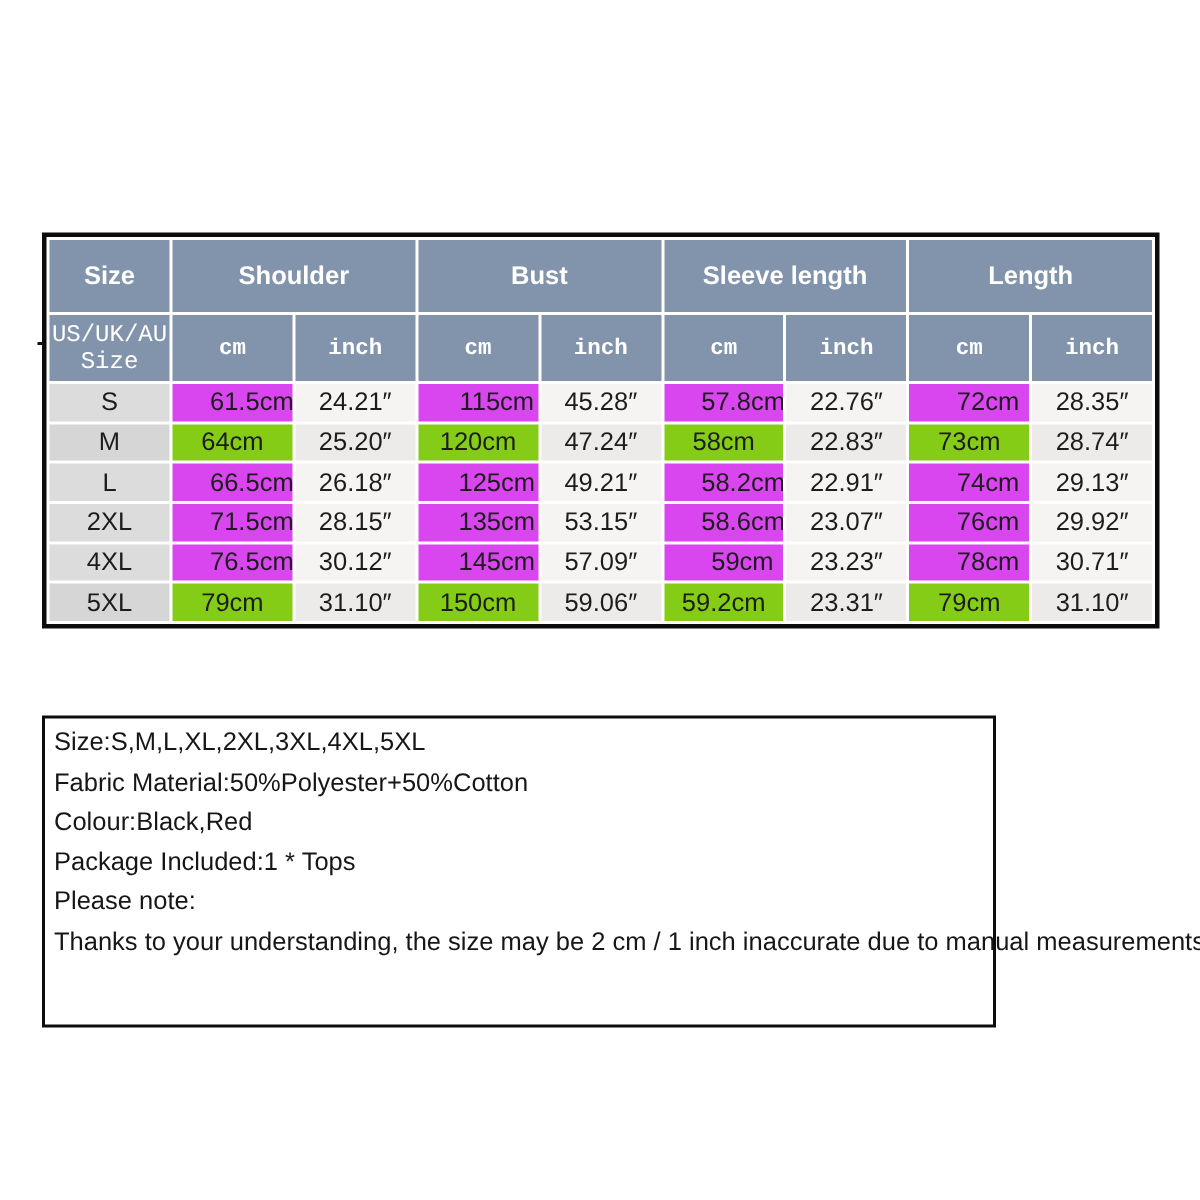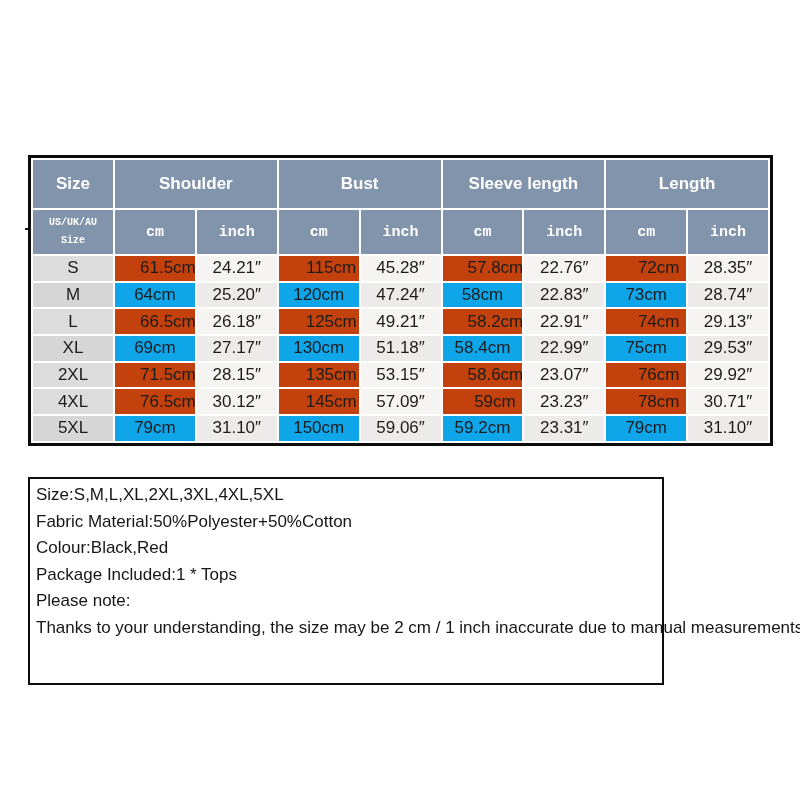--- a/index.html
+++ b/index.html
@@ -21,29 +21,29 @@
   
   .size-table-wrap { position: absolute; left: 28px; top: 155px; width: 745px; }
   table.size-table { width: 745px; table-layout: fixed; border-collapse: separate; border-spacing: 2px;
                      background: #ffffff; border: 3px solid #0c0c0c; }
   table.size-table th, table.size-table td { text-align: center; vertical-align: middle; overflow: hidden; }
 
   th.group { background: #8294ac; color: #ffffff; font-weight: bold; font-size: 17px; height: 48px;
              font-family: "Liberation Sans", sans-serif; }
   th.unit { background: #8294ac; color: #ffffff; font-weight: bold; font-size: 15px; height: 44px;
             font-family: "Liberation Mono", monospace; margin-left: 44px; }
-  th.size-head { background: #8294ac; color: #ffffff; font-weight: bold; font-size: 10px;
+  th.size-head { background: #8294ac; color: #ffffff; font-weight: normal; font-size: 16px;
                  font-family: "Liberation Mono", monospace; line-height: 18px; }
 
   td { font-size: 17px; color: #1c1c1c; height: 24.7px; }
   tr.r-odd  td.c-size { background: #dcdcdc; }
-  tr.r-odd  td.c-cm   { background: #c2410c; padding-left: 25px; }
+  tr.r-odd  td.c-cm   { background: #d946ef; padding-left: 25px; }
   tr.r-odd  td.c-in   { background: #f5f4f2; }
   tr.r-even td.c-size { background: #d6d6d6; }
-  tr.r-even td.c-cm   { background: #0ea5e9; }
+  tr.r-even td.c-cm   { background: #84cc16; }
   tr.r-even td.c-in   { background: #ecebe9; }
 
   
   .notes-box { position: absolute; left: 28px; top: 477px; width: 636px; height: 208px;
                border: 2px solid #0c0c0c; background: #fff; padding: 3px 6px; }
   .note-line { font-size: 17px; color: #161616; line-height: 26.6px; white-space: nowrap; }
 </style>
 </head>
 <body>
 
@@ -121,31 +121,20 @@
         <td class="c-size">L</td>
         <td class="c-cm">66.5cm</td>
         <td class="c-in">26.18″</td>
         <td class="c-cm">125cm</td>
         <td class="c-in">49.21″</td>
         <td class="c-cm">58.2cm</td>
         <td class="c-in">22.91″</td>
         <td class="c-cm">74cm</td>
         <td class="c-in">29.13″</td>
       </tr>
-      <tr class="r-even">
-        <td class="c-size">XL</td>
-        <td class="c-cm">69cm</td>
-        <td class="c-in">27.17″</td>
-        <td class="c-cm">130cm</td>
-        <td class="c-in">51.18″</td>
-        <td class="c-cm">58.4cm</td>
-        <td class="c-in">22.99″</td>
-        <td class="c-cm">75cm</td>
-        <td class="c-in">29.53″</td>
-      </tr>
       <tr class="r-odd">
         <td class="c-size">2XL</td>
         <td class="c-cm">71.5cm</td>
         <td class="c-in">28.15″</td>
         <td class="c-cm">135cm</td>
         <td class="c-in">53.15″</td>
         <td class="c-cm">58.6cm</td>
         <td class="c-in">23.07″</td>
         <td class="c-cm">76cm</td>
         <td class="c-in">29.92″</td>

